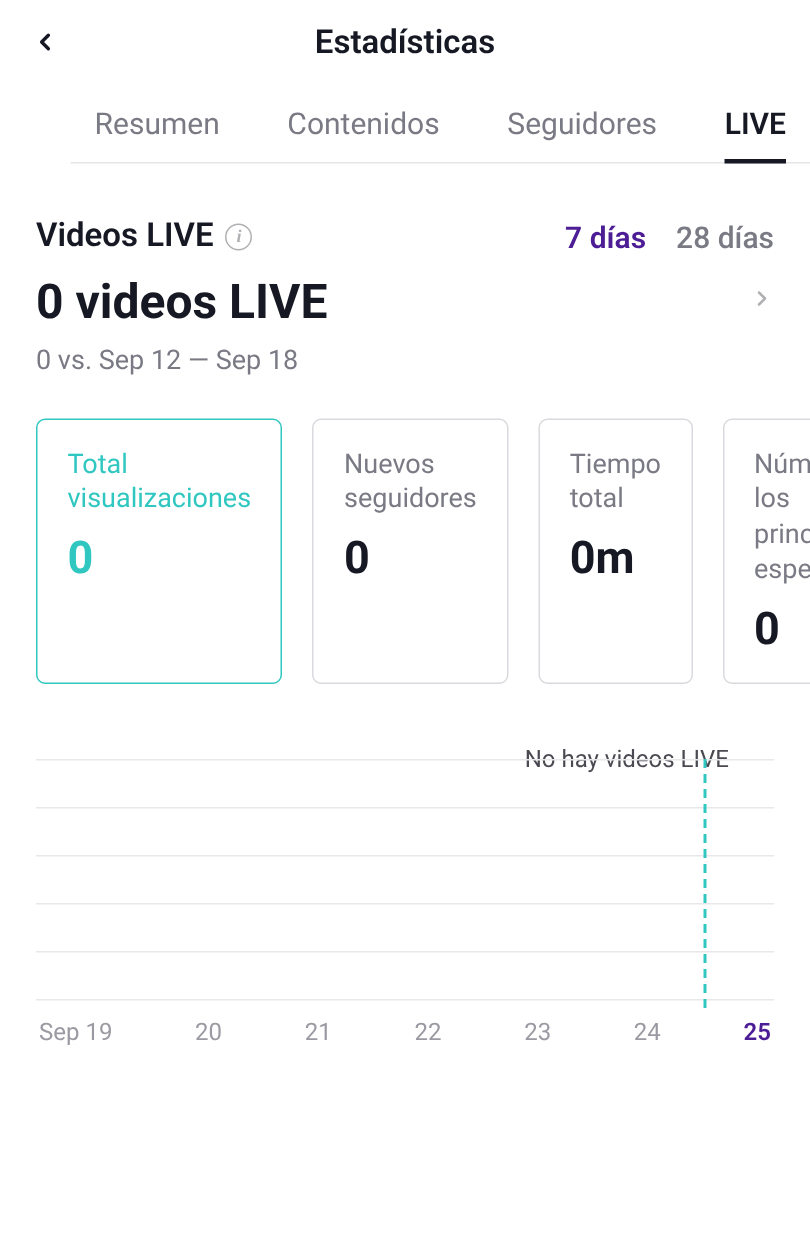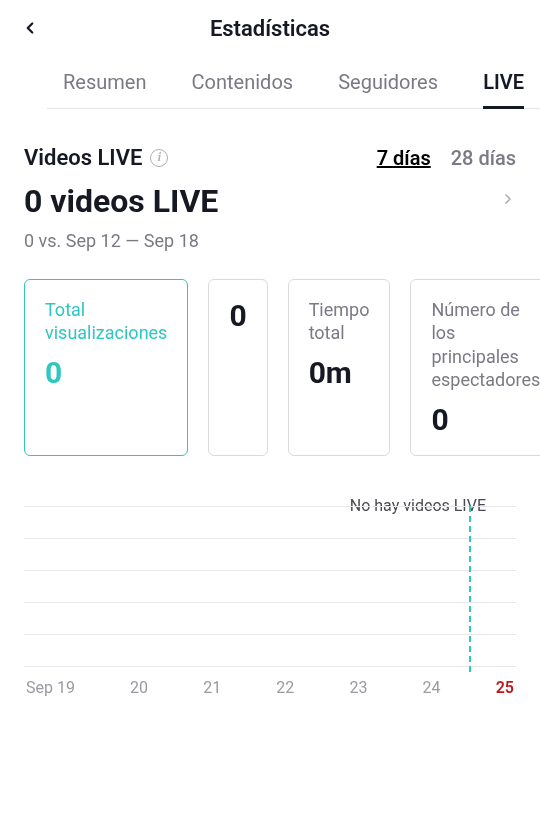--- a/index.html
+++ b/index.html
@@ -95,21 +95,21 @@
       font-style: italic;
       font-family: Georgia, serif;
     }
     .range-toggle {
       display: flex;
       gap: 20px;
       font-size: 20px;
       font-weight: 500;
     }
     .range-item { color: #7a7a85; cursor: pointer; }
-    .range-item.active { color: #000000; font-weight: 600; text-decoration: underline; }
+    .range-item.active { color: #4c1d95; font-weight: 600; }
     .summary-row {
       display: flex;
       align-items: center;
       justify-content: space-between;
       margin-top: 12px;
       cursor: pointer;
     }
     .summary-value {
       font-size: 32px;
       font-weight: 700;
@@ -184,21 +184,21 @@
       border-left: 2px dashed #2fc7c0;
     }
     .xaxis {
       display: flex;
       justify-content: space-between;
       margin-top: 12px;
       font-size: 16px;
       color: #9a9aa2;
       padding: 0 2px;
     }
-    .xaxis .tick.active { color: #b91c1c; font-weight: 600; }
+    .xaxis .tick.active { color: #4c1d95; font-weight: 600; }
   </style>
 </head>
 <body>
 
 <div class="header">
   <div class="back-btn">
     <svg width="18" height="18" viewBox="0 0 24 24" fill="none" stroke="#161823" stroke-width="3" stroke-linecap="round" stroke-linejoin="round">
         <polyline points="15 18 9 12 15 6"></polyline>
       </svg>
   </div>
@@ -235,20 +235,21 @@
     </div>
   </div>
   <div class="summary-sub">0 vs. Sep 12 — Sep 18</div>
 
   <div class="cards">
     <div class="card active">
       <div class="card-label">Total visualizaciones</div>
       <div class="card-value">0</div>
     </div>
     <div class="card">
+      <div class="card-label">Nuevos seguidores</div>
       <div class="card-value">0</div>
     </div>
     <div class="card">
       <div class="card-label">Tiempo total</div>
       <div class="card-value">0m</div>
     </div>
     <div class="card">
       <div class="card-label">Número de los principales espectadores</div>
       <div class="card-value">0</div>
     </div>

